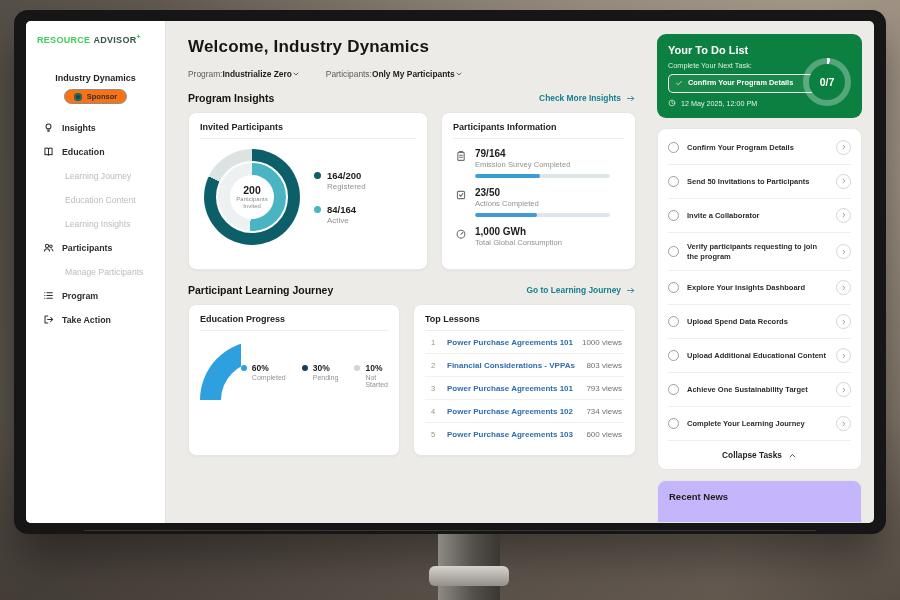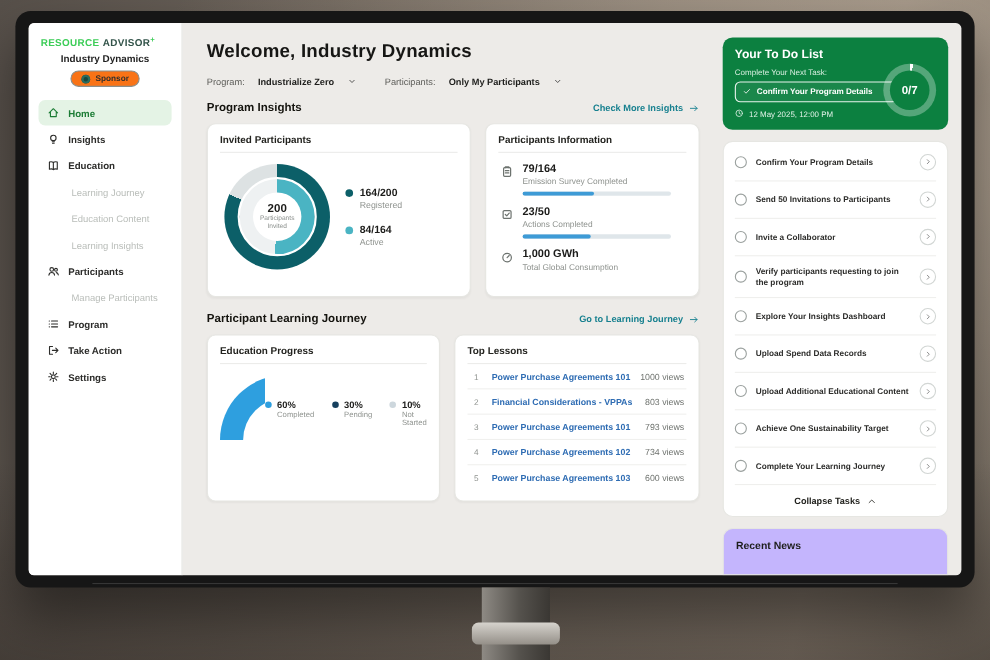--- a/index.html
+++ b/index.html
@@ -19,37 +19,37 @@
     background:linear-gradient(#d6d3cd,#948f88);}
 
   svg.ic{fill:none;stroke:currentColor;stroke-width:1.1;stroke-linecap:round;stroke-linejoin:round;display:block;}
 
   
   .sidebar{width:140px;min-width:140px;background:#fff;border-right:1px solid #e3e3df;padding:12px 9px 0;}
   .logo{font-size:9px;font-weight:700;letter-spacing:.3px;padding-left:2px;white-space:nowrap;}
   .lg{color:#3dcd58;}
   .ld{color:#33544a;margin-left:3px;}
   .lp{color:#3dcd58;font-size:7px;vertical-align:super;}
-  .org{margin-top:4px;text-align:center;font-size:9px;font-weight:700;color:#1f1f1f;}
+  .org{margin-top:28px;text-align:center;font-size:9px;font-weight:700;color:#1f1f1f;}
   .badge-wrap{display:flex;justify-content:center;margin-top:6px;}
   .badge{display:inline-flex;align-items:center;gap:5px;border:1px solid #8a8f8c;border-radius:10px;
     padding:2px 9px;font-size:7.5px;font-weight:700;color:#2e2e2e;background:#f97316;cursor:pointer;}
   .badge-dot{width:8px;height:8px;border-radius:50%;background:#17463d;box-shadow:inset 0 0 0 2px #2b6b5d;}
   .nav{margin-top:12px;display:flex;flex-direction:column;gap:1px;}
   .nav-item{display:flex;align-items:center;gap:8px;height:23px;padding:0 8px;border-radius:6px;
     font-size:8.8px;font-weight:700;color:#2d2d2b;cursor:pointer;}
   .nav-item svg{width:11px;height:11px;flex:none;}
   .nav-item.active{background:#e4f3e5;color:#1c7c35;}
   .nav-item.sub{padding-left:30px;color:#b9bdb9;font-weight:400;font-size:8.6px;}
 
   
   .main{flex:1;min-width:0;padding:16px 14px 0 22px;}
   .welcome{font-size:17px;font-weight:700;color:#161614;letter-spacing:.2px;}
   .filters{display:flex;gap:26px;align-items:center;margin:12px 0 13px;}
-  .filter{display:flex;align-items:center;gap:12px;font-size:8.4px;color:#5c5c58;cursor:pointer;}
+  .filter{display:flex;align-items:center;gap:0;font-size:8.4px;color:#5c5c58;cursor:pointer;}
   .fvalue{font-weight:700;color:#1e1e1c;}
   .filter svg{width:8px;height:8px;color:#333;}
   .section-head{display:flex;justify-content:space-between;align-items:center;margin-bottom:8px;}
   .section-title{font-size:10.5px;font-weight:700;color:#15140f;}
   .section-link{display:flex;align-items:center;gap:5px;font-size:8.4px;font-weight:700;color:#17808f;cursor:pointer;}
   .section-link svg{width:10px;height:9px;color:#17808f;}
   .cards{display:flex;gap:13px;}
   .card{background:#fff;border:1px solid #e6e6e2;border-radius:8px;box-shadow:0 1px 2px rgba(0,0,0,.04);padding:9px 11px;}
   .card-title{font-size:9px;font-weight:700;color:#23231f;padding-bottom:6px;border-bottom:1px solid #ececea;}
   .card-invited{width:240px;height:158px;}
@@ -142,26 +142,20 @@
           <span class="lg">RESOURCE</span><span class="ld">ADVISOR</span><span class="lp">+</span>
         </div>
         <div class="org">Industry Dynamics</div>
         <div class="badge-wrap">
           <div class="badge">
             <span class="badge-dot"></span>
             <span>Sponsor</span>
           </div>
         </div>
         <nav class="nav">
-          <div class="nav-item active">
-            <svg class="ic" viewBox="0 0 12 12">
-                <path d="M1.8 6.2L6 2l4.2 4.2M3.1 5.4v4.4h5.8V5.4"></path>
-              </svg>
-            <span>Home</span>
-          </div>
           <div class="nav-item">
             <svg class="ic" viewBox="0 0 12 12">
                 <circle cx="6" cy="4.8" r="2.7"></circle>
                 <path d="M4.9 8.6h2.2M5.2 10h1.6"></path>
               </svg>
             <span>Insights</span>
           </div>
           <div class="nav-item">
             <svg class="ic" viewBox="0 0 12 12">
                 <path d="M6 3C5.1 2.2 3.3 2.1 2.1 2.5v7.1c1.2-.4 3-.3 3.9.4M6 3c.9-.8 2.7-.9 3.9-.5v7.1c-1.2-.4-3-.3-3.9.4M6 3v7"></path>
@@ -193,27 +187,20 @@
             <svg class="ic" viewBox="0 0 12 12">
                 <path d="M4.2 3.1h6M4.2 6h6M4.2 8.9h6M1.9 3.1h.2M1.9 6h.2M1.9 8.9h.2"></path>
               </svg>
             <span>Program</span>
           </div>
           <div class="nav-item">
             <svg class="ic" viewBox="0 0 12 12">
                 <path d="M5.2 2.2H2.2v7.6h3M5 6h5.6M8.4 3.8L10.6 6 8.4 8.2"></path>
               </svg>
             <span>Take Action</span>
-          </div>
-          <div class="nav-item">
-            <svg class="ic" viewBox="0 0 12 12">
-                <circle cx="6" cy="6" r="1.9"></circle>
-                <path d="M6 1.4v1.5M6 9.1v1.5M1.4 6h1.5M9.1 6h1.5M2.7 2.7l1.1 1.1M8.2 8.2l1.1 1.1M9.3 2.7L8.2 3.8M3.8 8.2L2.7 9.3"></path>
-              </svg>
-            <span>Settings</span>
           </div>
         </nav>
       </aside>
 
       <main class="main">
         <h1 class="welcome">Welcome, Industry Dynamics</h1>
 
         <div class="filters">
           <div class="filter">
             <span>Program:</span>

